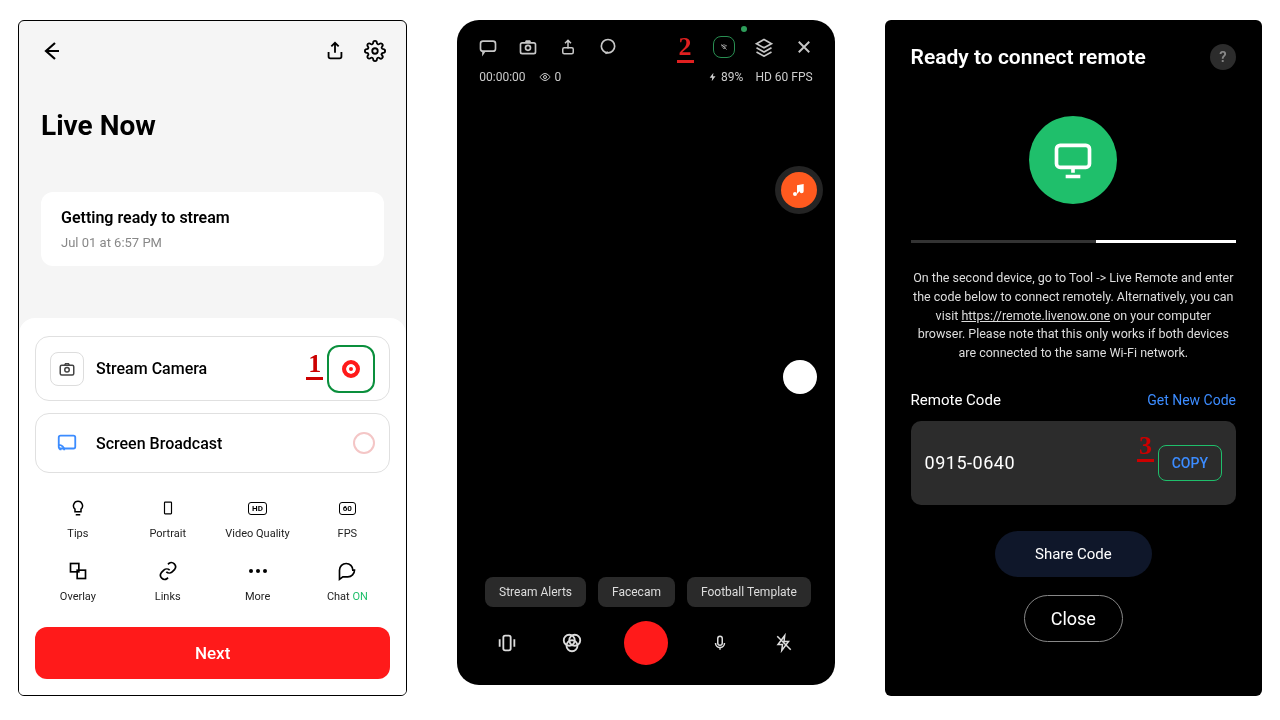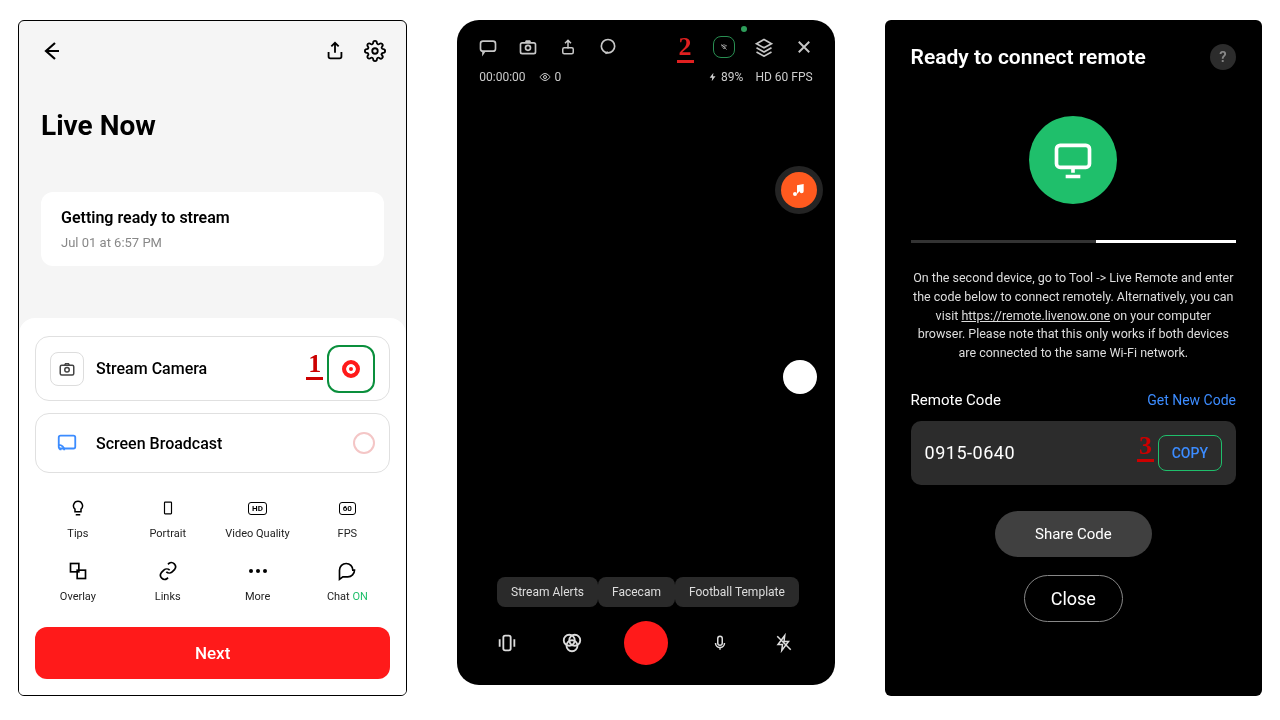--- a/index.html
+++ b/index.html
@@ -32,44 +32,44 @@
   .s2 { width: 378px; height: 665px; background:#000; color:#fff; border-radius:22px; display:flex; flex-direction:column; position:relative; }
   .s2-top { display:flex; align-items:center; justify-content:space-between; padding: 16px 20px 6px; }
   .s2-top-left, .s2-top-right { display:flex; gap:18px; align-items:center; }
   .s2-ic { width:22px; height:22px; display:flex; align-items:center; justify-content:center; opacity:.9; }
   .s2-wifi { border:1.5px solid #2e9e5b; border-radius:8px; padding:4px 6px; }
   .s2-dot { position:absolute; top:6px; right:88px; width:6px; height:6px; border-radius:50%; background:#2e9e5b; }
   .s2-status { display:flex; justify-content:space-between; padding: 6px 22px 0; font-size:12px; color:#ccc; }
   .s2-status-l, .s2-status-r { display:flex; gap:12px; align-items:center; }
   .s2-music { position:absolute; right:18px; top:152px; width:36px; height:36px; border-radius:50%; background:#ff5a1f; display:flex; align-items:center; justify-content:center; box-shadow:0 0 0 6px rgba(60,60,60,.6); }
   .s2-sun { position:absolute; right:18px; top:340px; width:34px; height:34px; border-radius:50%; background:#fff; }
-  .s2-pills { position:absolute; bottom:78px; left:4px; right:0; display:flex; justify-content:center; }
+  .s2-pills { position:absolute; bottom:78px; left:4px; right:0; display:flex; justify-content:center; gap:12px; }
   .s2-pill { background:rgba(60,60,60,.7); color:#ddd; font-size:12px; padding:8px 14px; border-radius:8px; }
   .s2-bottom { position:absolute; bottom:0; left:0; right:0; display:flex; align-items:center; justify-content:space-around; padding:14px 18px 20px; }
   .s2-bic { width:24px; height:24px; display:flex; align-items:center; justify-content:center; }
   .s2-record { width:44px; height:44px; border-radius:50%; background:#ff1a1a; }
   .s2 .ann { color:#e02020; border-color:#e02020; }
   
   
   .s3 { width: 378px; height: 676px; background:#000; color:#fff; display:flex; flex-direction:column; padding: 24px 26px; }
   .s3-head { display:flex; align-items:center; justify-content:space-between; margin-bottom: 34px; }
   .s3-title { font-size:21px; font-weight:600; }
   .s3-q { width:26px; height:26px; border-radius:50%; background:#2c2c2c; color:#888; display:flex; align-items:center; justify-content:center; font-size:15px; font-weight:600; }
   .s3-mon { width:88px; height:88px; border-radius:50%; background:#1fbf6b; margin: 12px auto 36px; display:flex; align-items:center; justify-content:center; }
   .s3-prog { height:3px; background:#333; position:relative; margin-bottom:26px; }
   .s3-prog::after { content:""; position:absolute; right:0; top:0; bottom:0; width:43%; background:#fff; }
   .s3-desc { font-size:12.5px; line-height:1.5; text-align:center; color:#ddd; margin-bottom:28px; }
   .s3-desc .u { text-decoration:underline; }
   .s3-rc-row { display:flex; justify-content:space-between; align-items:center; margin-bottom:12px; }
   .s3-rc-row span:first-child { font-size:15px; }
   .s3-getnew { color:#3c8cff; font-size:14px; }
-  .s3-codebox { background:#2c2c2c; border-radius:10px; padding:14px 14px; display:flex; align-items:center; justify-content:space-between; margin-bottom:26px; position:relative; }
+  .s3-codebox { background:#2c2c2c; border-radius:10px; padding:24px 14px; display:flex; align-items:center; justify-content:space-between; margin-bottom:26px; position:relative; }
   .s3-code { font-size:18px; letter-spacing:.5px; }
   .s3-copy { border:1.5px solid #1fbf6b; color:#3c8cff; background:transparent; border-radius:8px; padding:9px 13px; font-size:14px; font-weight:500; cursor:pointer; }
-  .s3-share { background:#404040; color:#fff; border:none; border-radius:24px; padding:14px 40px; font-size:15px; margin:0 auto 18px; display:block; cursor:pointer; }
+  .s3-share { background:#0f172a; color:#fff; border:none; border-radius:24px; padding:14px 40px; font-size:15px; margin:0 auto 18px; display:block; cursor:pointer; }
   .s3-close { background:#000; color:#fff; border:1.5px solid #888; border-radius:24px; padding:12px 26px; font-size:18px; margin:0 auto; display:block; cursor:pointer; }
   
   svg { display:block; }
   .hd-badge { border:1.5px solid #000; border-radius:3px; font-size:8px; font-weight:700; padding:1px 3px; }
 </style>
 </head>
 <body>
 
 <div class="phone s1">
   <div class="s1-top">

